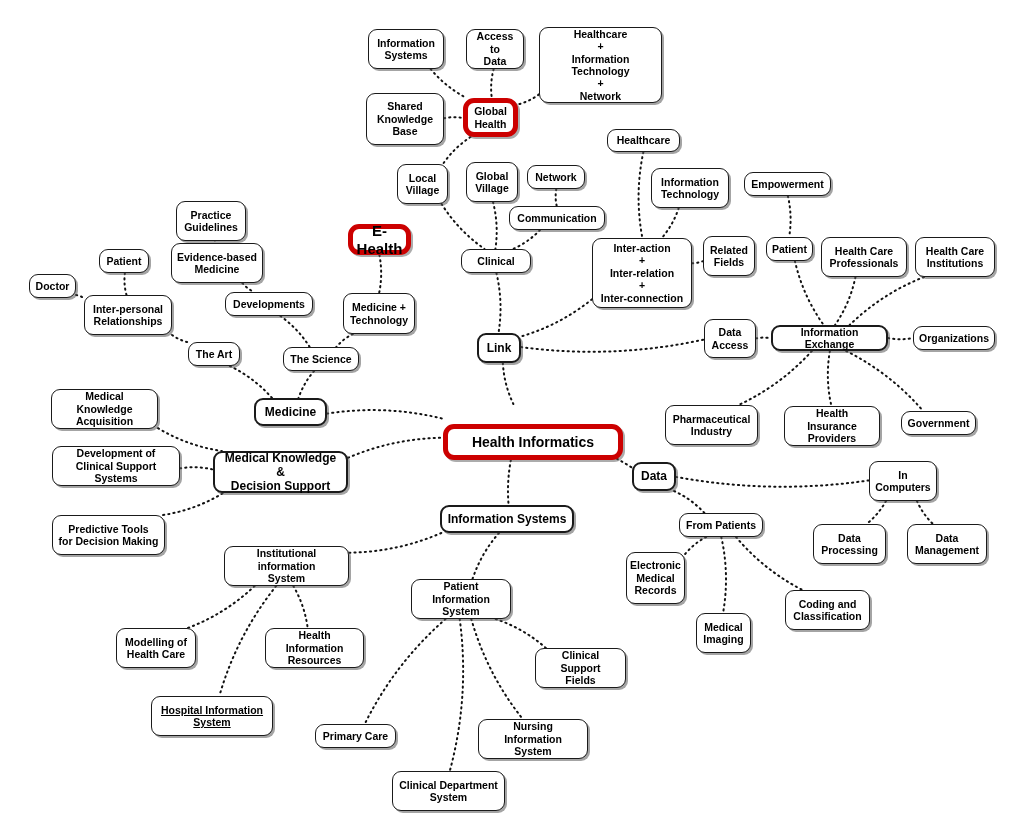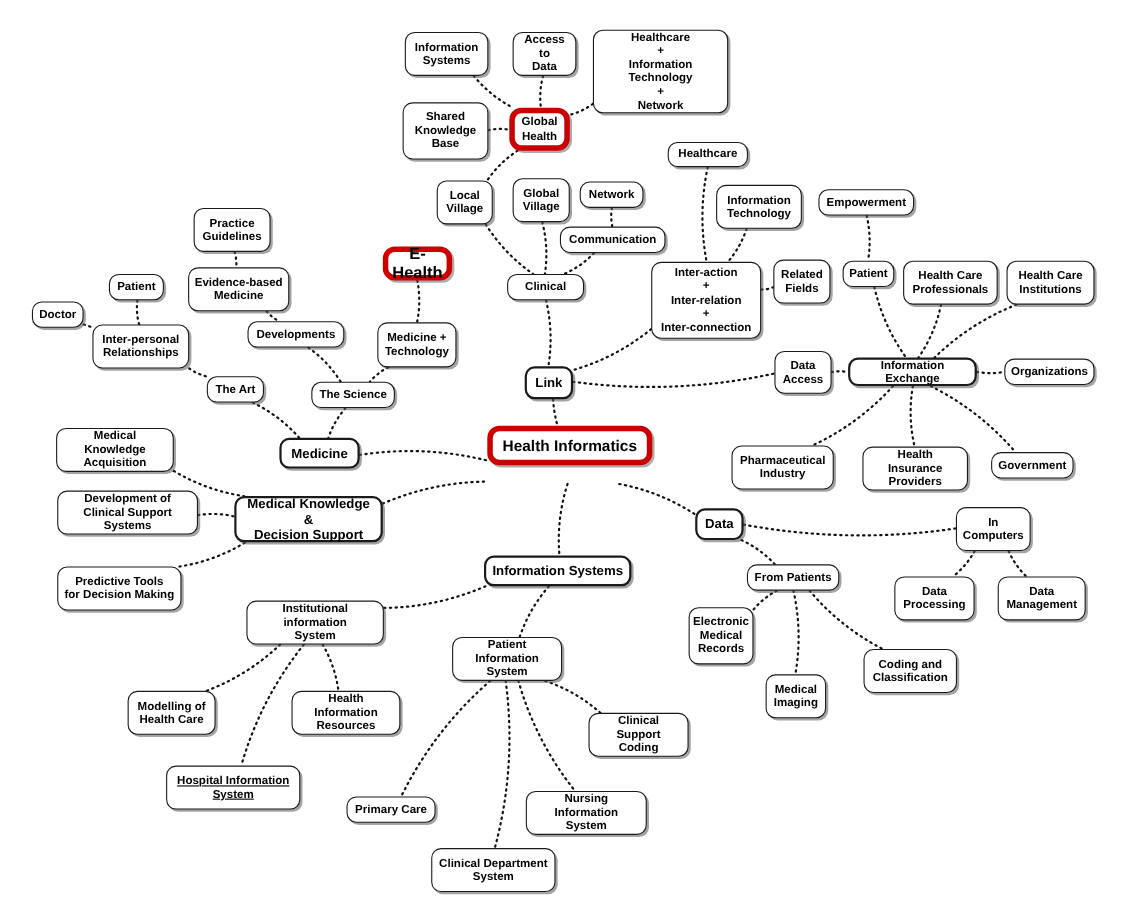--- a/index.html
+++ b/index.html
@@ -130,21 +130,21 @@
 Health</div>
     <div class="node" style="left: 607px; top: 129px; width: 73px; height: 23px; font-size: 10.5px;">Healthcare</div>
     <div class="node" style="left: 397px; top: 164px; width: 51px; height: 40px; font-size: 10.5px;">Local
 Village</div>
     <div class="node" style="left: 466px; top: 162px; width: 52px; height: 40px; font-size: 10.5px;">Global
 Village</div>
     <div class="node" style="left: 527px; top: 165px; width: 58px; height: 24px; font-size: 10.5px;">Network</div>
     <div class="node" style="left: 651px; top: 168px; width: 78px; height: 40px; font-size: 10.5px;">Information
 Technology</div>
     <div class="node" style="left: 744px; top: 172px; width: 87px; height: 24px; font-size: 10.5px;">Empowerment</div>
-    <div class="node" style="left: 176px; top: 189px; width: 70px; height: 40px; font-size: 10.5px;">Practice
+    <div class="node" style="left: 176px; top: 201px; width: 70px; height: 40px; font-size: 10.5px;">Practice
 Guidelines</div>
     <div class="node" style="left: 509px; top: 206px; width: 96px; height: 24px; font-size: 10.5px;">Communication</div>
     <div class="node root" style="left: 348px; top: 224px; width: 63px; height: 31px; font-size: 15px;">E-Health</div>
     <div class="node" style="left: 171px; top: 243px; width: 92px; height: 40px; font-size: 10.5px;">Evidence-based
 Medicine</div>
     <div class="node" style="left: 99px; top: 249px; width: 50px; height: 24px; font-size: 10.5px;">Patient</div>
     <div class="node" style="left: 766px; top: 237px; width: 47px; height: 24px; font-size: 10.5px;">Patient</div>
     <div class="node" style="left: 703px; top: 236px; width: 52px; height: 40px; font-size: 10.5px;">Related
 Fields</div>
     <div class="node" style="left: 821px; top: 237px; width: 86px; height: 40px; font-size: 10.5px;">Health Care
@@ -171,21 +171,21 @@
     <div class="node" style="left: 188px; top: 342px; width: 52px; height: 24px; font-size: 10.5px;">The Art</div>
     <div class="node" style="left: 283px; top: 347px; width: 76px; height: 24px; font-size: 10.5px;">The Science</div>
     <div class="node" style="left: 51px; top: 389px; width: 107px; height: 40px; font-size: 10.5px;">Medical Knowledge
 Acquisition</div>
     <div class="node" style="left: 665px; top: 405px; width: 93px; height: 40px; font-size: 10.5px;">Pharmaceutical
 Industry</div>
     <div class="node" style="left: 784px; top: 406px; width: 96px; height: 40px; font-size: 10.5px;">Health Insurance
 Providers</div>
     <div class="node" style="left: 901px; top: 411px; width: 75px; height: 24px; font-size: 10.5px;">Government</div>
     <div class="node hub" style="left: 254px; top: 398px; width: 73px; height: 28px; font-size: 12px;">Medicine</div>
-    <div class="node root" style="left: 443px; top: 387px; width: 150px; height: 36px; font-size: 14px;">Health Informatics</div>
+    <div class="node root" style="left: 443px; top: 424px; width: 180px; height: 36px; font-size: 14px;">Health Informatics</div>
     <div class="node hub" style="left: 213px; top: 451px; width: 135px; height: 42px; font-size: 12px;">Medical Knowledge &amp;
 Decision Support</div>
     <div class="node" style="left: 52px; top: 446px; width: 128px; height: 40px; font-size: 10.5px;">Development of
 Clinical Support Systems</div>
     <div class="node hub" style="left: 632px; top: 462px; width: 44px; height: 29px; font-size: 12px;">Data</div>
     <div class="node" style="left: 869px; top: 461px; width: 68px; height: 40px; font-size: 10.5px;">In
 Computers</div>
     <div class="node hub" style="left: 440px; top: 505px; width: 134px; height: 28px; font-size: 12px;">Information Systems</div>
     <div class="node" style="left: 679px; top: 513px; width: 84px; height: 24px; font-size: 10.5px;">From Patients</div>
     <div class="node" style="left: 52px; top: 515px; width: 113px; height: 40px; font-size: 10.5px;">Predictive Tools
@@ -203,21 +203,21 @@
 System</div>
     <div class="node" style="left: 785px; top: 590px; width: 85px; height: 40px; font-size: 10.5px;">Coding and
 Classification</div>
     <div class="node" style="left: 696px; top: 613px; width: 55px; height: 40px; font-size: 10.5px;">Medical
 Imaging</div>
     <div class="node" style="left: 116px; top: 628px; width: 80px; height: 40px; font-size: 10.5px;">Modelling of
 Health Care</div>
     <div class="node" style="left: 265px; top: 628px; width: 99px; height: 40px; font-size: 10.5px;">Health Information
 Resources</div>
     <div class="node" style="left: 535px; top: 648px; width: 91px; height: 40px; font-size: 10.5px;">Clinical Support
-Coding</div>
+Fields</div>
     <div class="node" style="left: 151px; top: 696px; width: 122px; height: 40px; font-size: 10.5px; text-decoration: underline;">Hospital Information
 System</div>
     <div class="node" style="left: 478px; top: 719px; width: 110px; height: 40px; font-size: 10.5px;">Nursing Information
 System</div>
     <div class="node" style="left: 315px; top: 724px; width: 81px; height: 24px; font-size: 10.5px;">Primary Care</div>
     <div class="node" style="left: 392px; top: 771px; width: 113px; height: 40px; font-size: 10.5px;">Clinical Department
 System</div>
   </div>
 
 </body></html>

